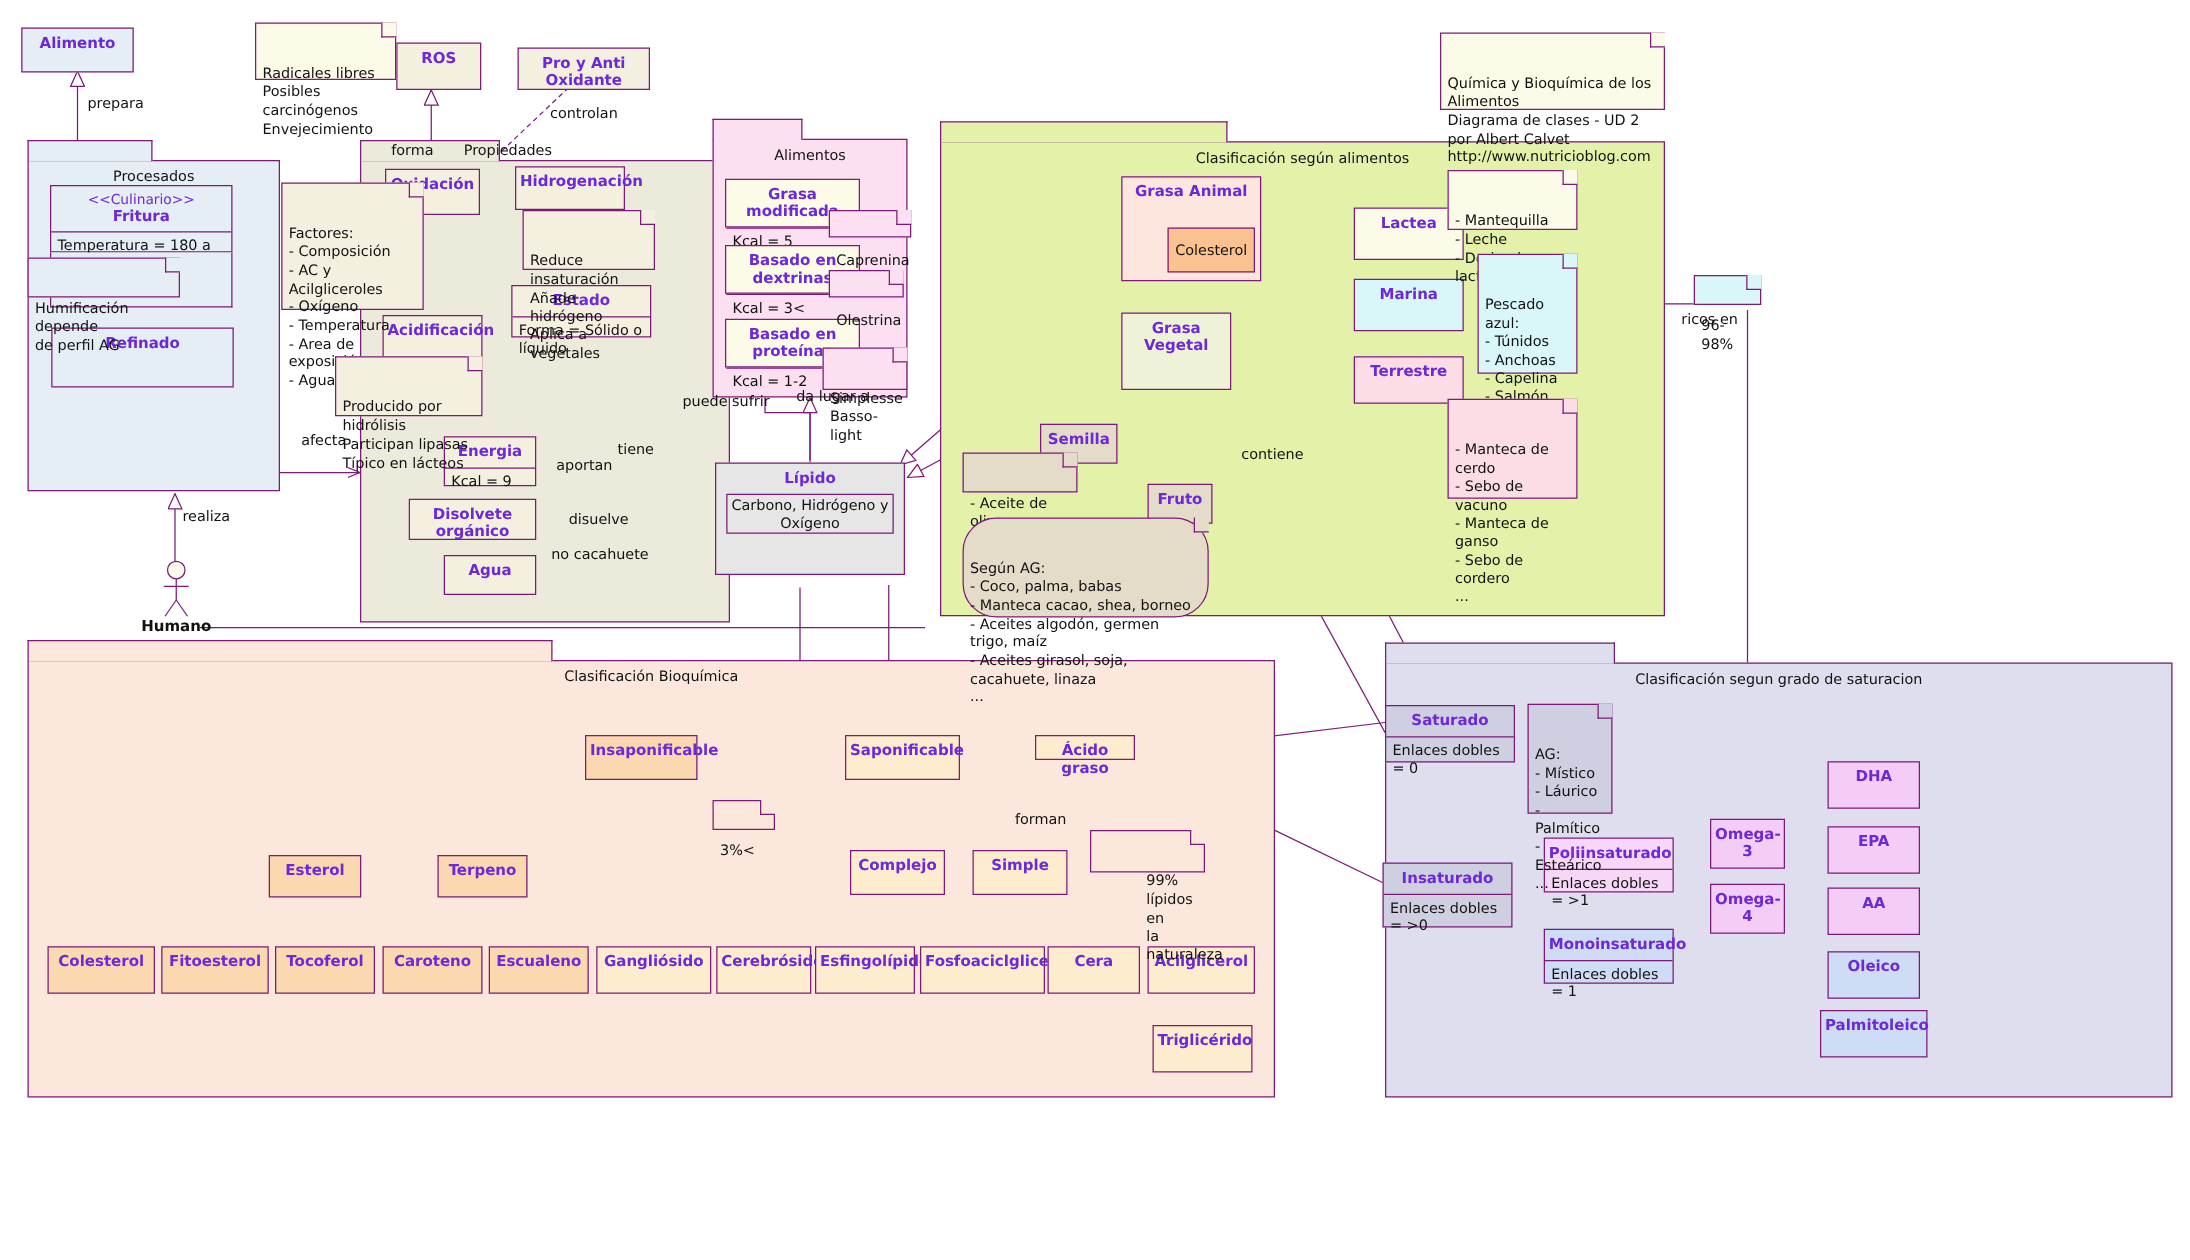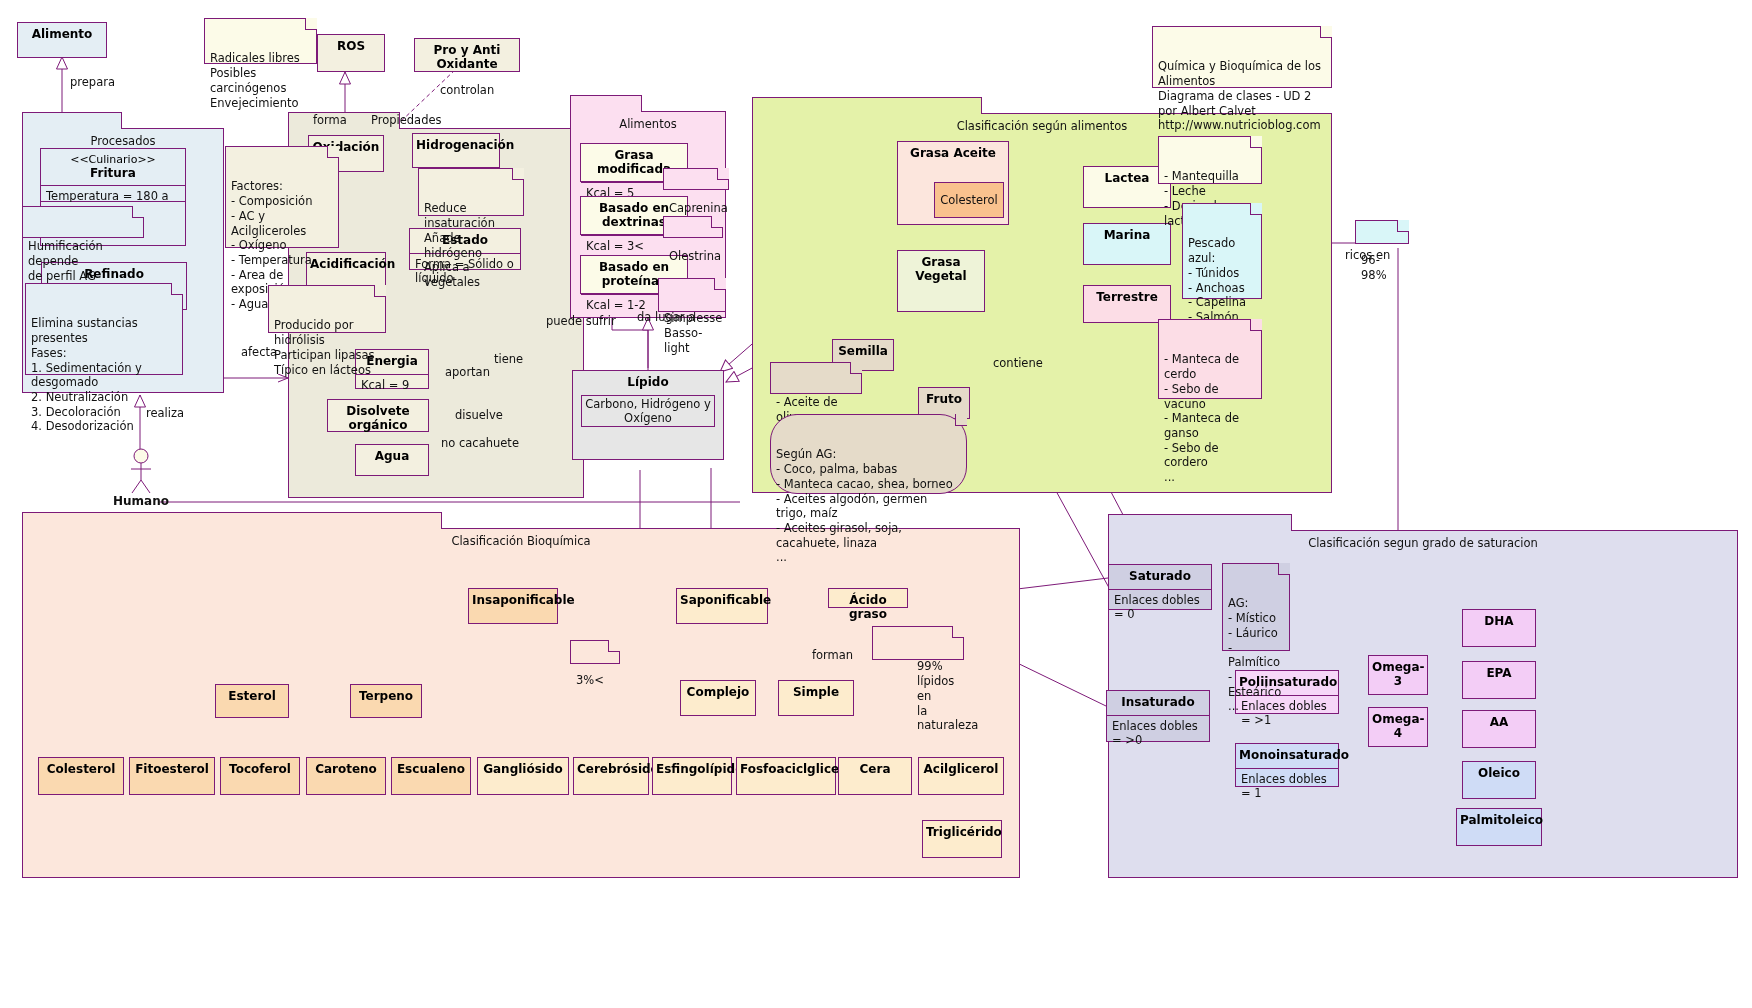--- a/index.html
+++ b/index.html
@@ -9,21 +9,21 @@
   svg.edges{position:absolute;left:0;top:0;width:1752px;height:1008px;pointer-events:none;z-index:1;}
 
   .pkg{position:absolute;box-sizing:border-box;border:1px solid #7d1a78;z-index:2;}
   .pkg .tab{position:absolute;left:-1px;top:-17px;height:17px;box-sizing:border-box;
             border:1px solid #7d1a78;border-bottom:none;}
   .pkg .pkglabel{position:absolute;top:5px;width:100%;text-align:center;
                  font-size:11.5px;color:#111;}
 
   .cls{position:absolute;box-sizing:border-box;border:1px solid #7d1a78;z-index:3;
        display:flex;flex-direction:column;}
-  .cls .name{font-weight:bold;font-size:12px;text-align:center;padding:5px 3px 5px 3px;color:#000000;
+  .cls .name{font-weight:bold;font-size:12px;text-align:center;padding:5px 3px 5px 3px;color:#6d28d9;
              line-height:1.15;}
   .cls .stereo{font-weight:normal;font-size:11px;display:block;}
   .cls .attr{border-top:1px solid #7d1a78;font-size:11.5px;padding:3px 5px;color:#111;flex:1;}
   .innerbox{position:absolute;box-sizing:border-box;border:1px solid #7d1a78;
             font-size:11.5px;text-align:center;display:flex;align-items:center;
             justify-content:center;z-index:4;color:#111;}
 
   .note{position:absolute;box-sizing:border-box;border:1px solid #7d1a78;z-index:5;
         font-size:11.5px;line-height:1.28;padding:3px 5px;color:#111;white-space:pre-line;}
   .note .fold{position:absolute;right:-1px;top:-1px;width:11px;height:11px;
@@ -242,29 +242,20 @@
 
   <div class="note" style="left:22px;top:206px;width:122px;height:32px;background:#e4eef4;">
     <span class="fold" style="background:#e4eef4;"></span>
     <span>Humificación depende
 de perfil AG</span>
   </div>
 
   <div class="cls" style="left:41px;top:262px;width:146px;height:48px;background:#e4eef4;">
     <div class="name">Refinado</div>
   </div>
-  <div class="note" style="left:25px;top:283px;width:158px;height:92px;background:#e4eef4;">
-    <span class="fold" style="background:#e4eef4;"></span>
-    <span>Elimina sustancias presentes
-Fases:
-1. Sedimentación y desgomado
-2. Neutralización
-3. Decoloración
-4. Desodorización</span>
-  </div>
 
   <div class="actor" style="left:128px;top:448px;">
     <svg width="26" height="46" viewBox="0 0 26 46">
       <circle cx="13" cy="8" r="7" fill="#fcfbe8" stroke="#7d1a78"></circle>
       <line x1="13" y1="15" x2="13" y2="32" stroke="#7d1a78"></line>
       <line x1="3" y1="21" x2="23" y2="21" stroke="#7d1a78"></line>
       <line x1="13" y1="32" x2="4" y2="45" stroke="#7d1a78"></line>
       <line x1="13" y1="32" x2="22" y2="45" stroke="#7d1a78"></line>
     </svg>
     <div class="alabel">Humano</div>
@@ -366,21 +357,21 @@
   <div class="innerbox" style="left:581px;top:395px;width:134px;height:32px;background:#e6e6e6;">
     <span>Carbono, Hidrógeno y Oxígeno</span>
   </div>
 
   <div class="pkg" style="left:752px;top:113px;width:580px;height:380px;background:#e4f2a9;">
     <div class="tab" style="width:230px;background:#e4f2a9;"></div>
     <div class="pkglabel">Clasificación según alimentos</div>
   </div>
 
   <div class="cls" style="left:897px;top:141px;width:112px;height:84px;background:#fce6dd;">
-    <div class="name">Grasa Aceite</div>
+    <div class="name">Grasa Animal</div>
   </div>
   <div class="innerbox" style="left:934px;top:182px;width:70px;height:36px;background:#f9c28e;">
     <span>Colesterol</span>
   </div>
 
   <div class="cls" style="left:897px;top:250px;width:88px;height:62px;background:#eef3d8;">
     <div class="name">Grasa Vegetal</div>
   </div>
 
   <div class="cls" style="left:832px;top:339px;width:62px;height:32px;background:#e5dbc9;">
@@ -458,21 +449,21 @@
     <div class="name">Saponificable</div>
   </div>
   <div class="cls" style="left:828px;top:588px;width:80px;height:20px;background:#fdeccd;">
     <div class="name">Ácido graso</div>
   </div>
 
   <div class="note" style="left:570px;top:640px;width:50px;height:24px;background:#fce7dc;">
     <span class="fold" style="background:#fce7dc;"></span>
     <span>3%&lt;</span>
   </div>
-  <div class="note" style="left:872px;top:626px;width:92px;height:34px;background:#fce7dc;padding-left:44px;">
+  <div class="note" style="left:872px;top:664px;width:92px;height:34px;background:#fce7dc;padding-left:44px;">
     <span class="fold" style="background:#fce7dc;"></span>
     <span>99% lípidos en
 la naturaleza</span>
   </div>
 
   <div class="cls" style="left:680px;top:680px;width:76px;height:36px;background:#fdeccd;">
     <div class="name">Complejo</div>
   </div>
   <div class="cls" style="left:778px;top:680px;width:76px;height:36px;background:#fdeccd;">
     <div class="name">Simple</div>

